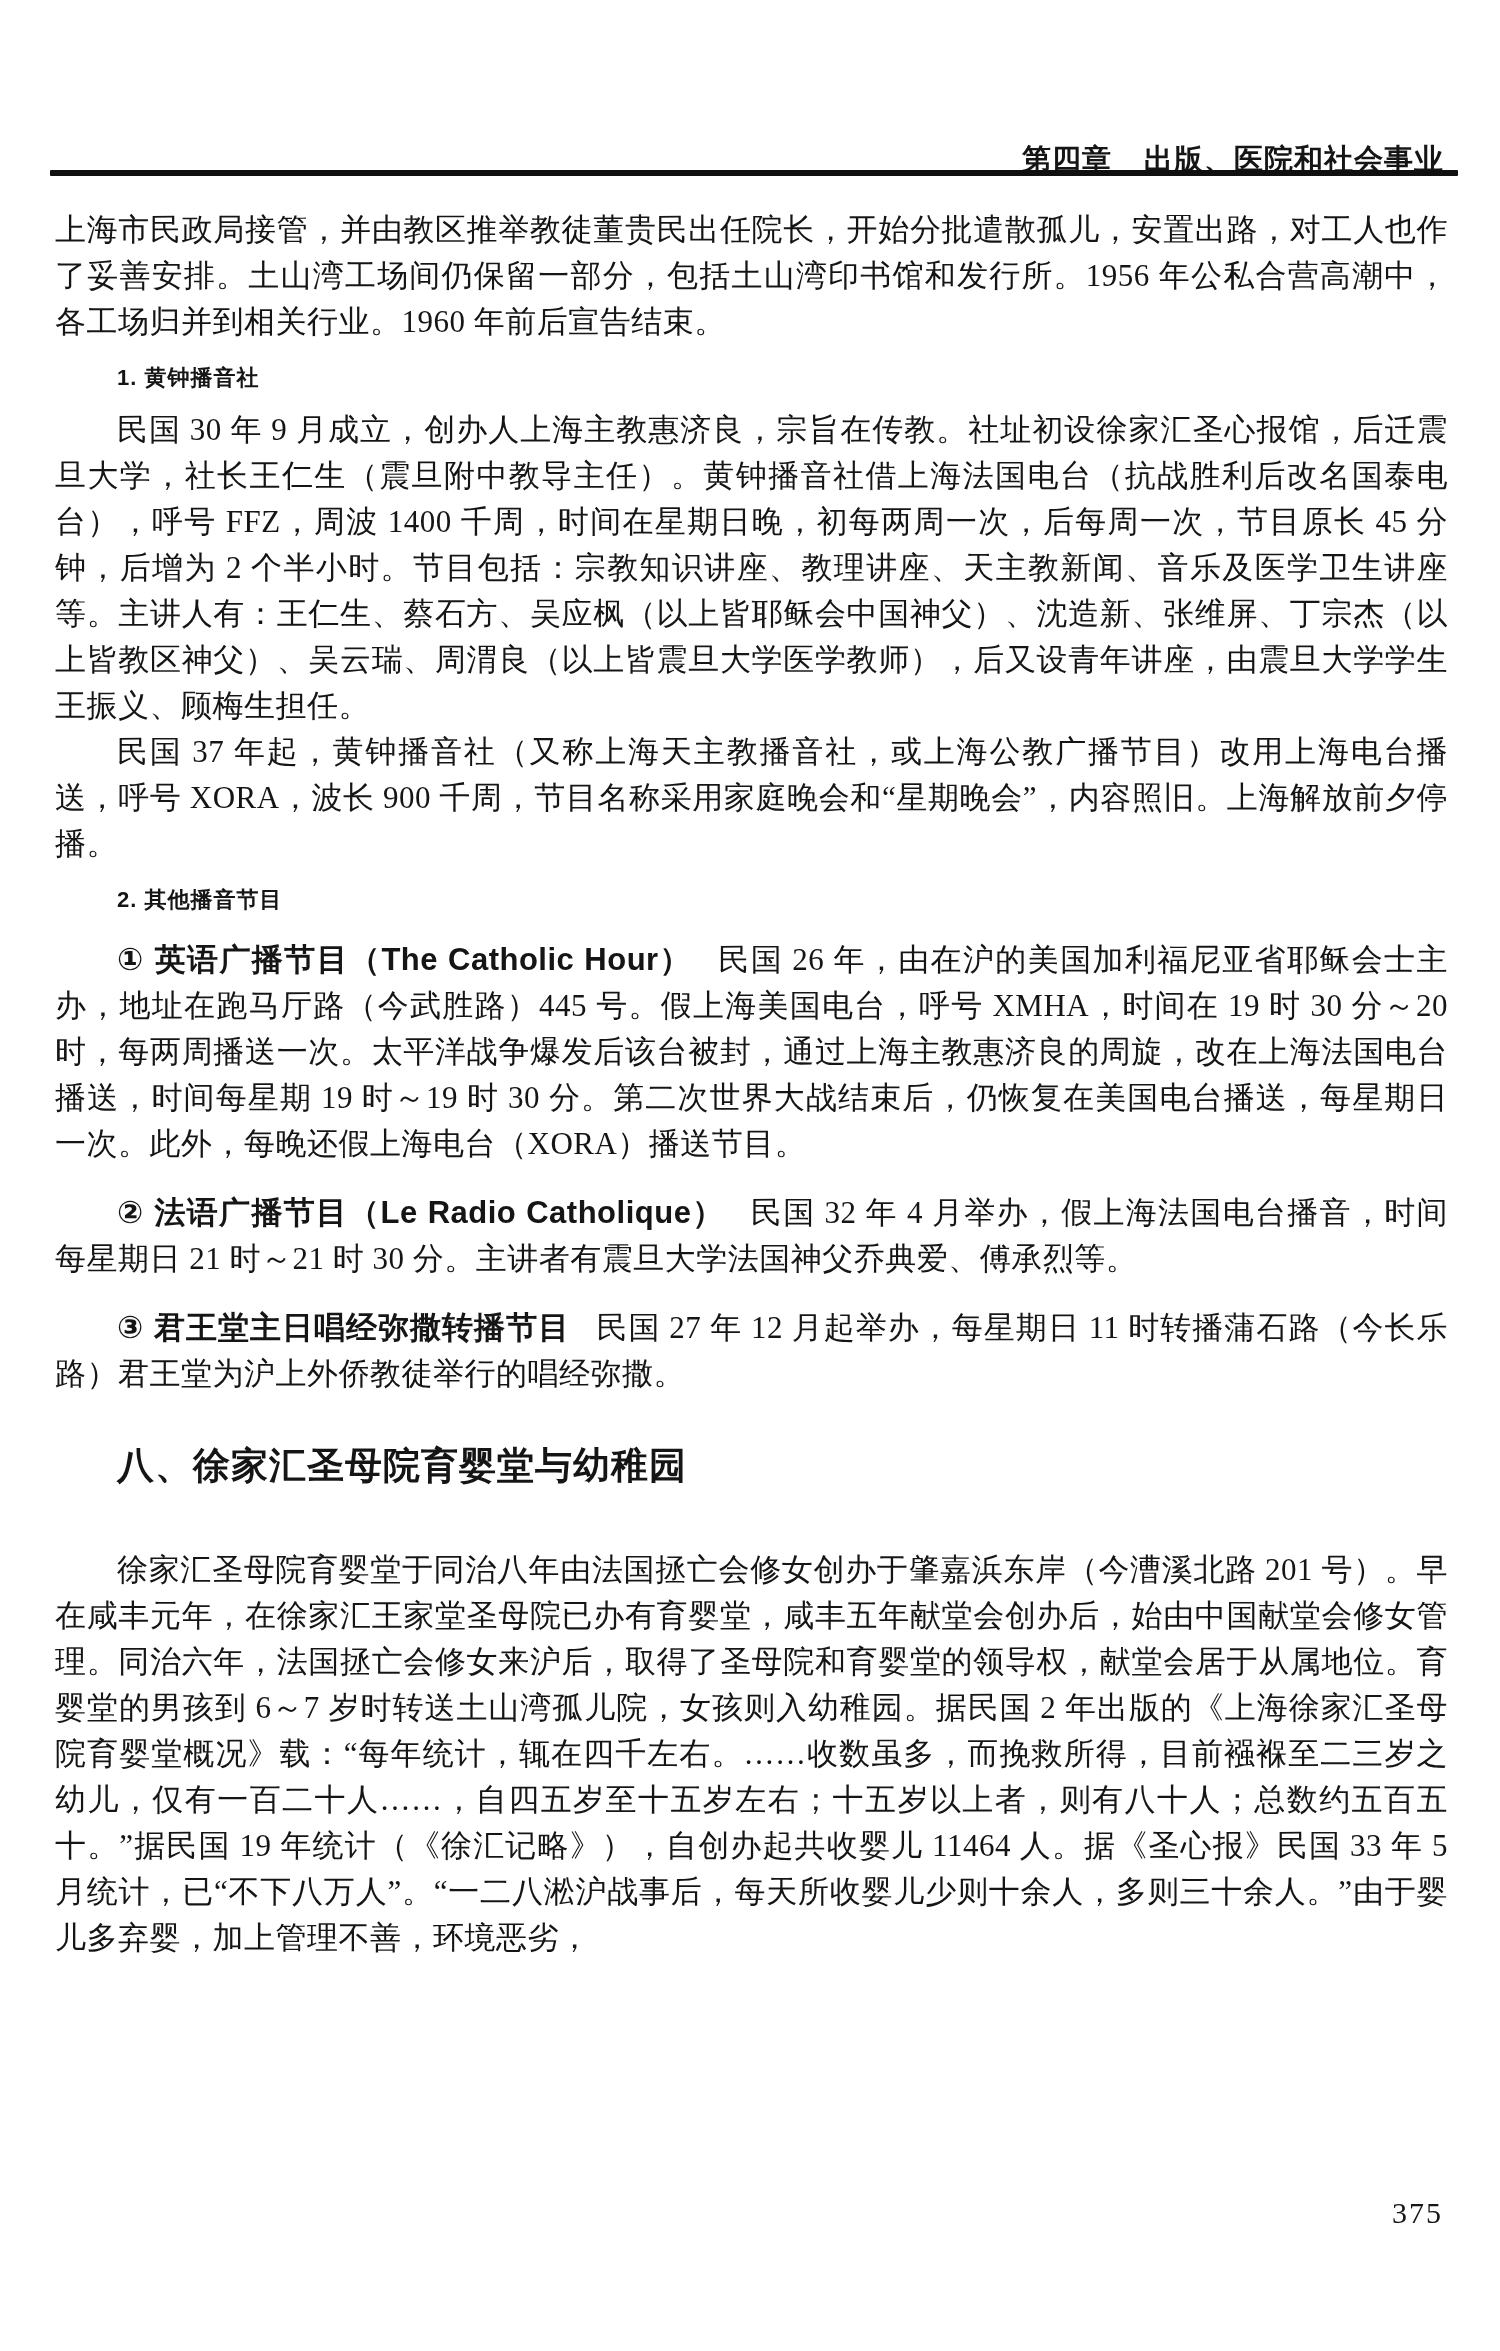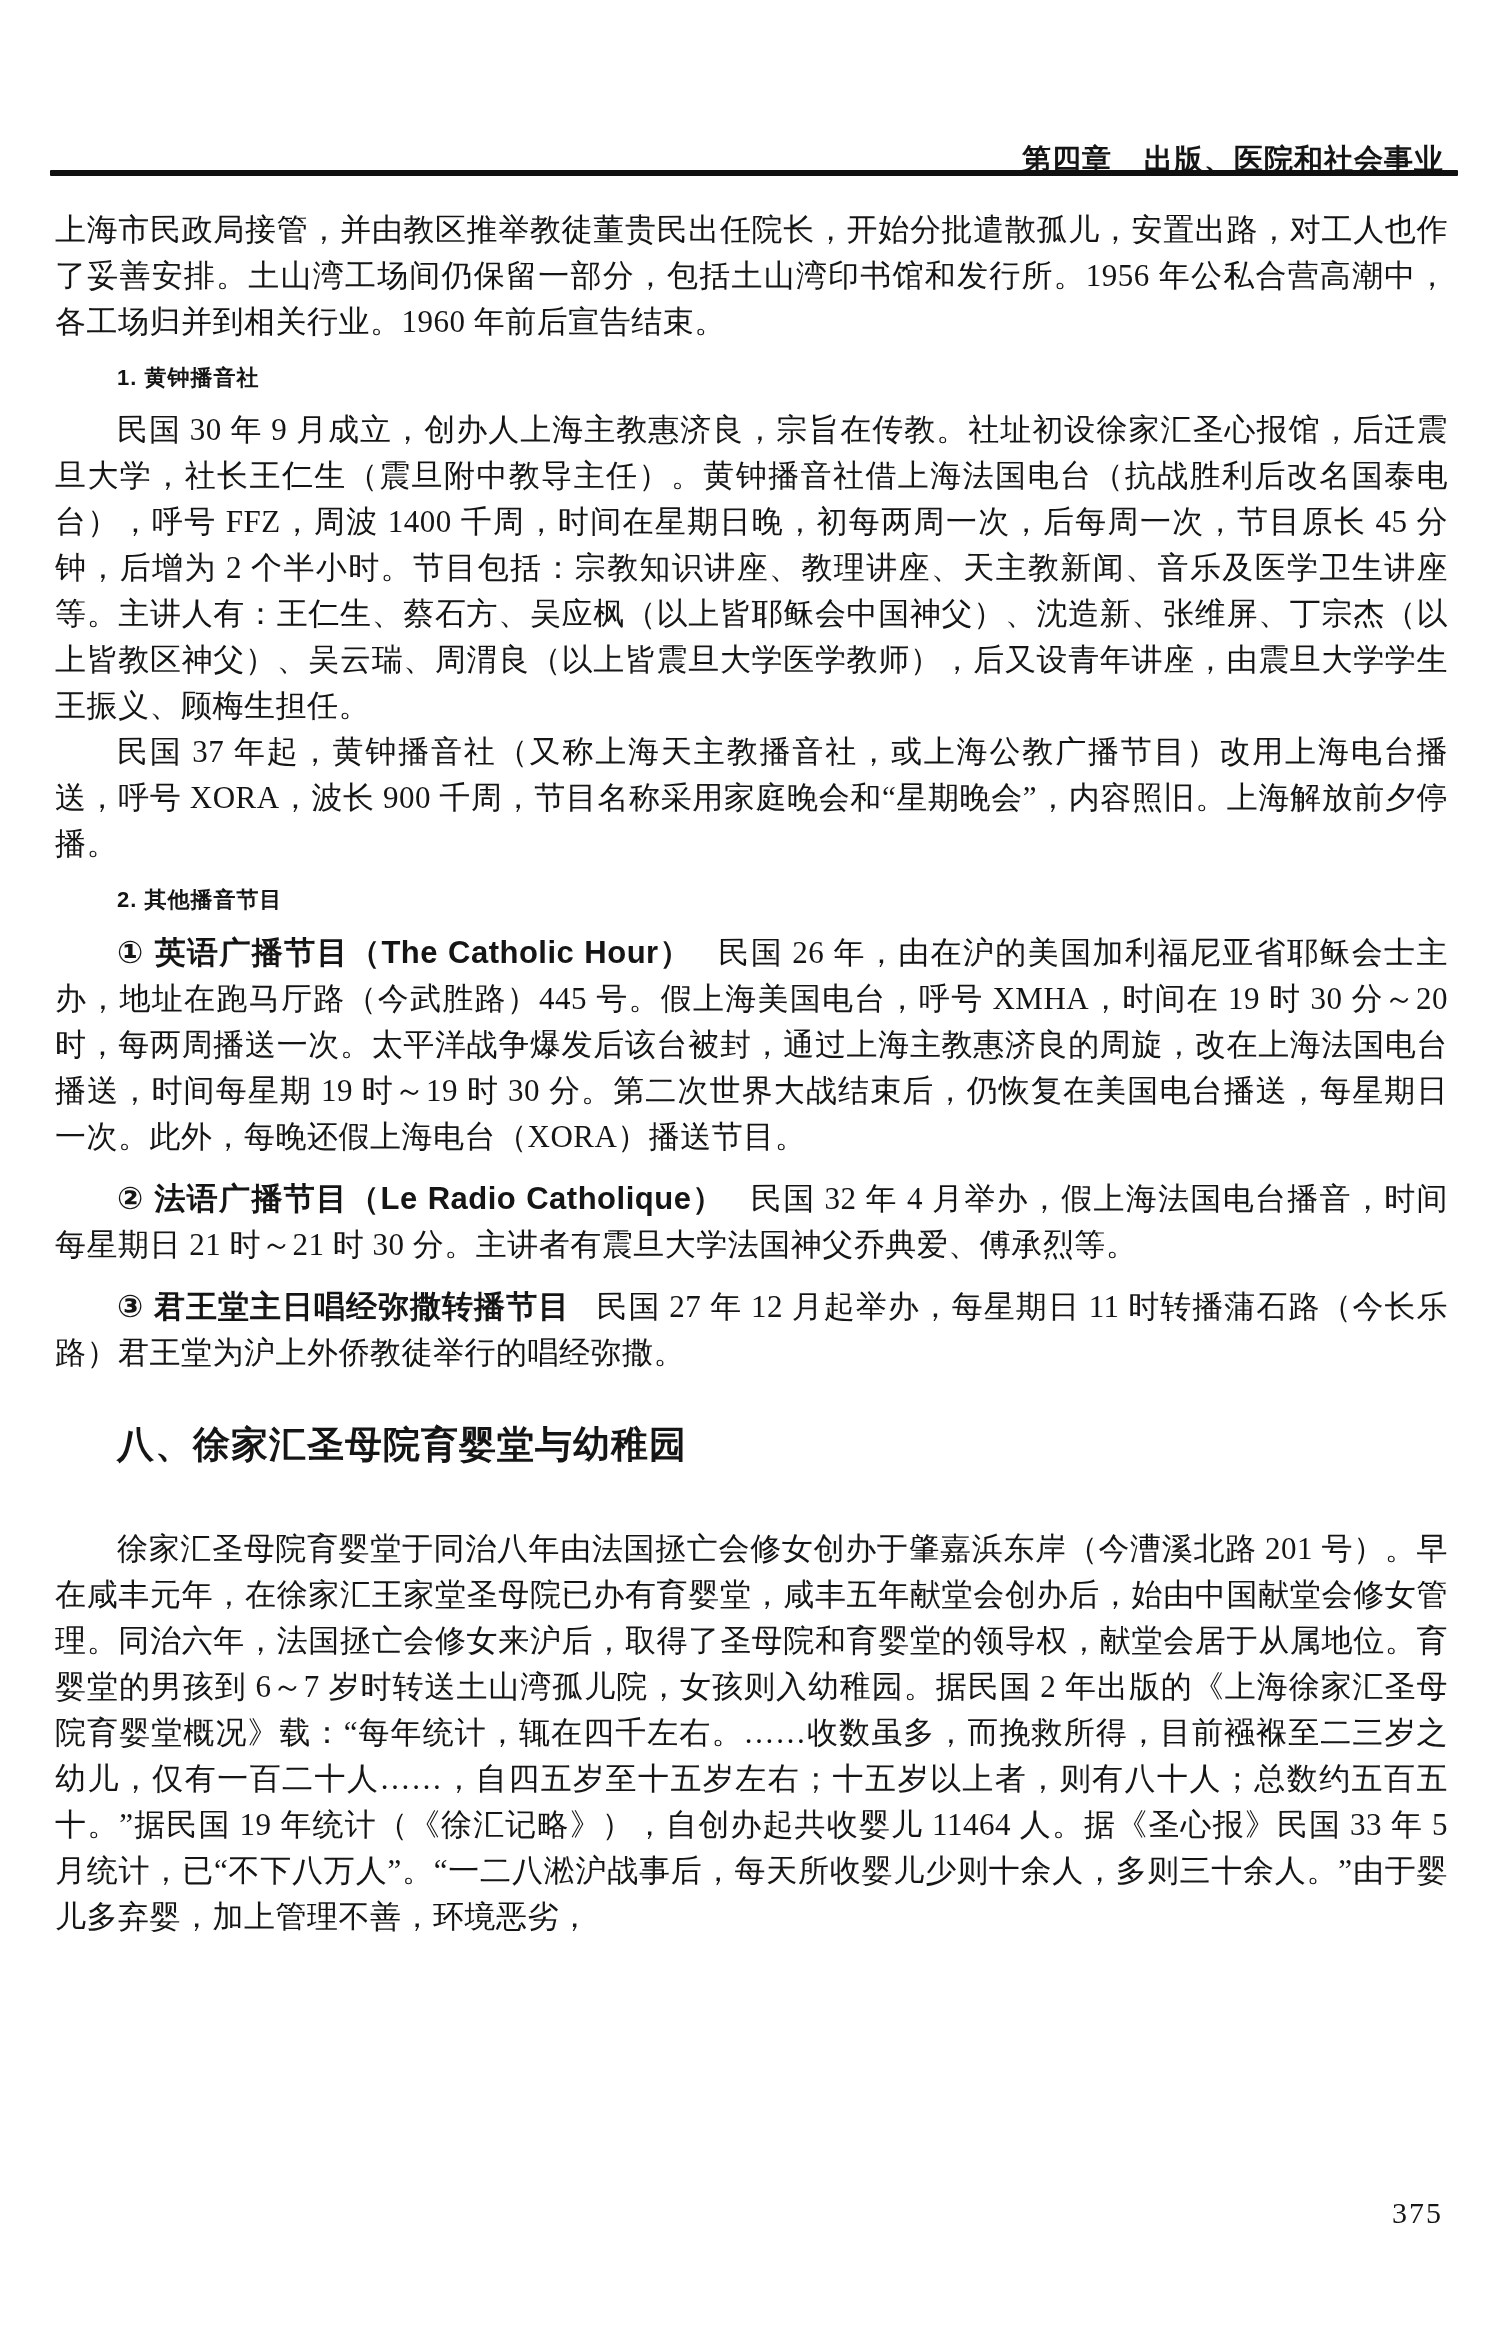--- a/index.html
+++ b/index.html
@@ -47,21 +47,21 @@
     width: 1393px;
   }
   .para {
     margin: 0;
     font-size: 31px;
     line-height: 46px;
     text-align: justify;
     letter-spacing: 0.5px;
   }
   .para.indent { text-indent: 2em; }
-  .para.item { margin-top: 16px; }
+  .para.item { margin-top: 23px; }
   h2.section-heading {
     margin: 42px 0 30px 62px;
     font-family: "Liberation Sans", "DejaVu Sans", sans-serif;
     font-size: 37px;
     font-weight: bold;
     line-height: 1.15;
     letter-spacing: 1px;
   }
   h2.section-heading.sec8 {
     margin-top: 48px;

